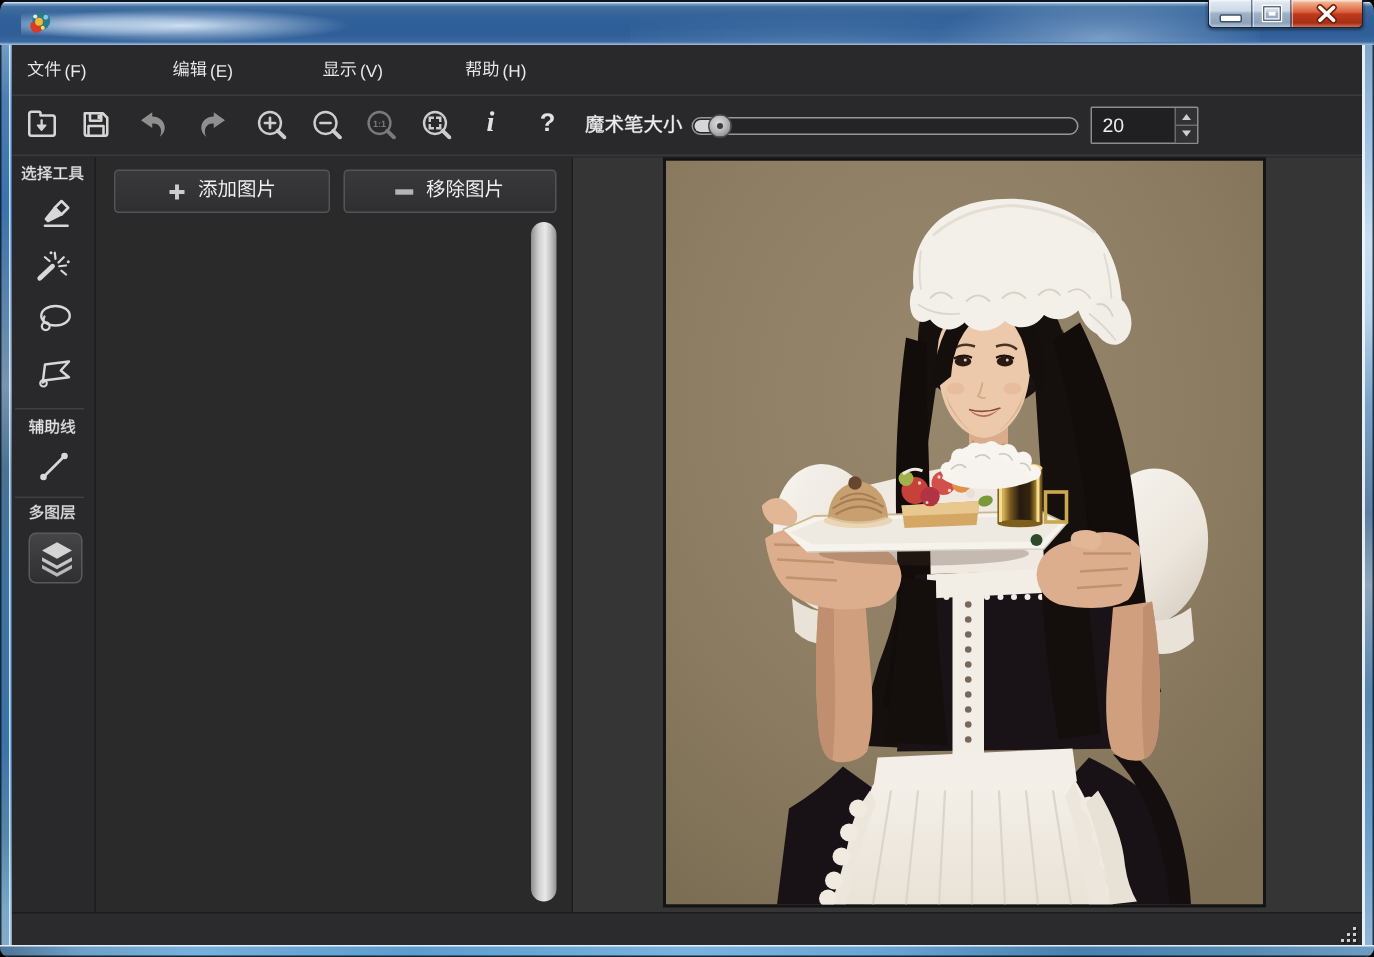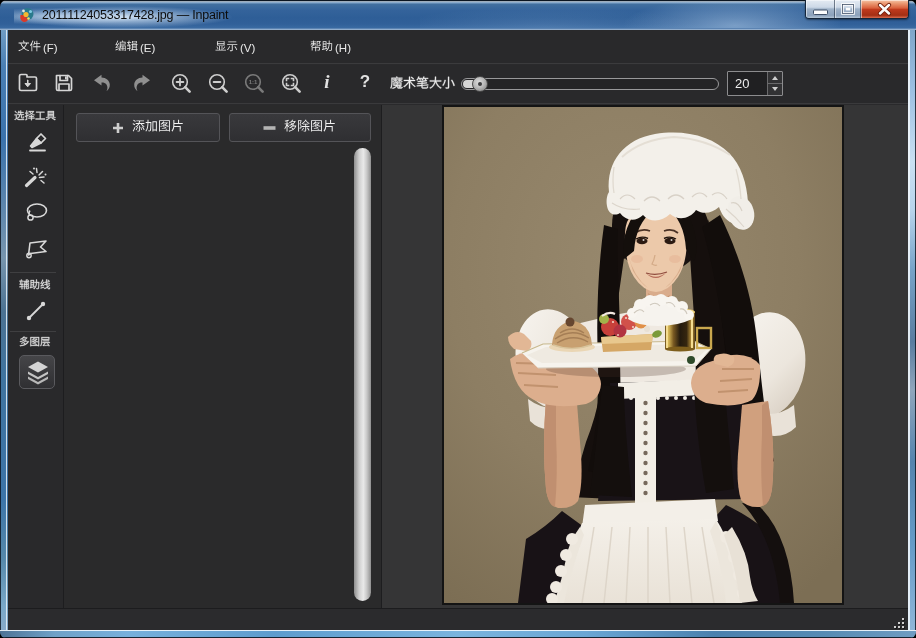--- a/index.html
+++ b/index.html
@@ -33,21 +33,21 @@
 #bright:before{content:"";position:absolute;right:0;top:0;width:1px;height:100%;background:rgba(10,18,28,.8)}
 #bbottom{position:absolute;left:0;top:630px;width:916px;height:8px;
  background:linear-gradient(90deg,#4e7396 0%,#6fa1c8 6%,#77b0dc 14%,#5d9cce 30%,#7ab4de 50%,#6aa6d4 64%,#4a80ae 78%,#568bb4 90%,#6f9cc2 100%)}
 #bbottom:after{content:"";position:absolute;left:0;top:0;width:100%;height:1px;background:rgba(240,246,252,.92)}
 #bbottom:before{content:"";position:absolute;left:0;bottom:0;width:100%;height:1px;background:rgba(8,14,22,.85)}
 #slider{position:absolute;left:461px;top:78px;width:258px;height:12px;border:1px solid #98989a;border-radius:6px;background:#242426}
 #sliderfill{position:absolute;left:1px;top:1px;width:17px;height:8px;border-radius:5px 0 0 5px;background:#d6d6d6}
 #sliderknob{position:absolute;left:10px;top:-3px;width:16px;height:16px;border-radius:50%;
  background:radial-gradient(circle at 42% 38%,#dcdcdc 0%,#b9b9b9 45%,#8e8e8e 80%,#787878 100%);border:1px solid #4a4a4a}
 #sliderknob:after{content:"";position:absolute;left:5px;top:5px;width:4px;height:4px;border-radius:50%;background:#3c3c3e}
-#spin{position:absolute;left:727px;top:71px;width:56px;height:25px;border:1px solid #8c8c8e;background:#202022;border-radius:1px}
+#spin{position:absolute;left:727px;top:71px;width:72px;height:25px;border:1px solid #8c8c8e;background:#202022;border-radius:1px}
 #spin .val{position:absolute;left:7px;top:4px;font-size:13px;color:#ededed}
 #spinbtns{position:absolute;right:0;top:0;width:15px;height:100%;border-left:1px solid #6a6a6c;display:flex;flex-direction:column}
 .sb{flex:1;position:relative;background:#323234}
 .sb.up{border-bottom:1px solid #6a6a6c}
 .sb:after{content:"";position:absolute;left:4px;border-left:3px solid transparent;border-right:3px solid transparent}
 .sb.up:after{top:4px;border-bottom:4.5px solid #cfcfcf}
 .sb.dn:after{bottom:4px;border-top:4.5px solid #cfcfcf}
 .pbtn{position:absolute;height:29px;background:linear-gradient(180deg,#39393c,#2f2f32);border:1px solid #545458;border-radius:3px;display:flex;align-items:center;justify-content:center;color:#f2f2f2;font-size:13px}
 #scroll{position:absolute;left:354px;top:148px;width:17px;height:453px;border-radius:8.5px;
  background:linear-gradient(90deg,#8e8e8e 0%,#cfcfcf 30%,#e9e9e9 55%,#c9c9c9 75%,#909090 100%)}
@@ -60,21 +60,20 @@
       <div id="titleglow"></div>
     </div>
     <svg id="appicon" viewBox="0 0 16 17">
 <circle cx="9.5" cy="8" r="6" fill="#2a7a8c"></circle>
 <path d="M2.5,9 Q1.5,13.5 4.5,15.5 Q8,17 10,14 L7,9 Z" fill="#d93a2a"></path>
 <circle cx="8" cy="8.5" r="2.6" fill="#f4b830"></circle>
 <circle cx="12.5" cy="5.5" r="1.6" fill="#7ec8e0"></circle>
 <circle cx="10.5" cy="12.5" r="1.3" fill="#f8e060"></circle>
 <circle cx="5.5" cy="5" r="1.4" fill="#e8e8e0"></circle>
 </svg>
-    <div id="titletext">20111124053317428.jpg — Inpaint</div>
     <div id="winbtns">
 <div class="wbtn mm" style="width:29px"><svg width="29" height="19">
           <rect x="7.5" y="10" width="14" height="4.5" rx="1" fill="#fdfdfd" stroke="#405068" stroke-width="1"></rect>
         </svg></div>
 <div class="wbtn mm" style="width:26px"><svg width="26" height="19">
           <rect x="7.5" y="4.5" width="11" height="9" fill="none" stroke="#fdfdfd" stroke-width="2.6"></rect>
           <rect x="7.5" y="4.5" width="11" height="9" fill="none" stroke="#405068" stroke-width="0.8"></rect>
           <rect x="10.8" y="7.8" width="4.5" height="2.6" fill="#fdfdfd"></rect>
         </svg></div>
 <div class="wbtn" id="btnclose" style="width:47px"><svg width="47" height="19">

